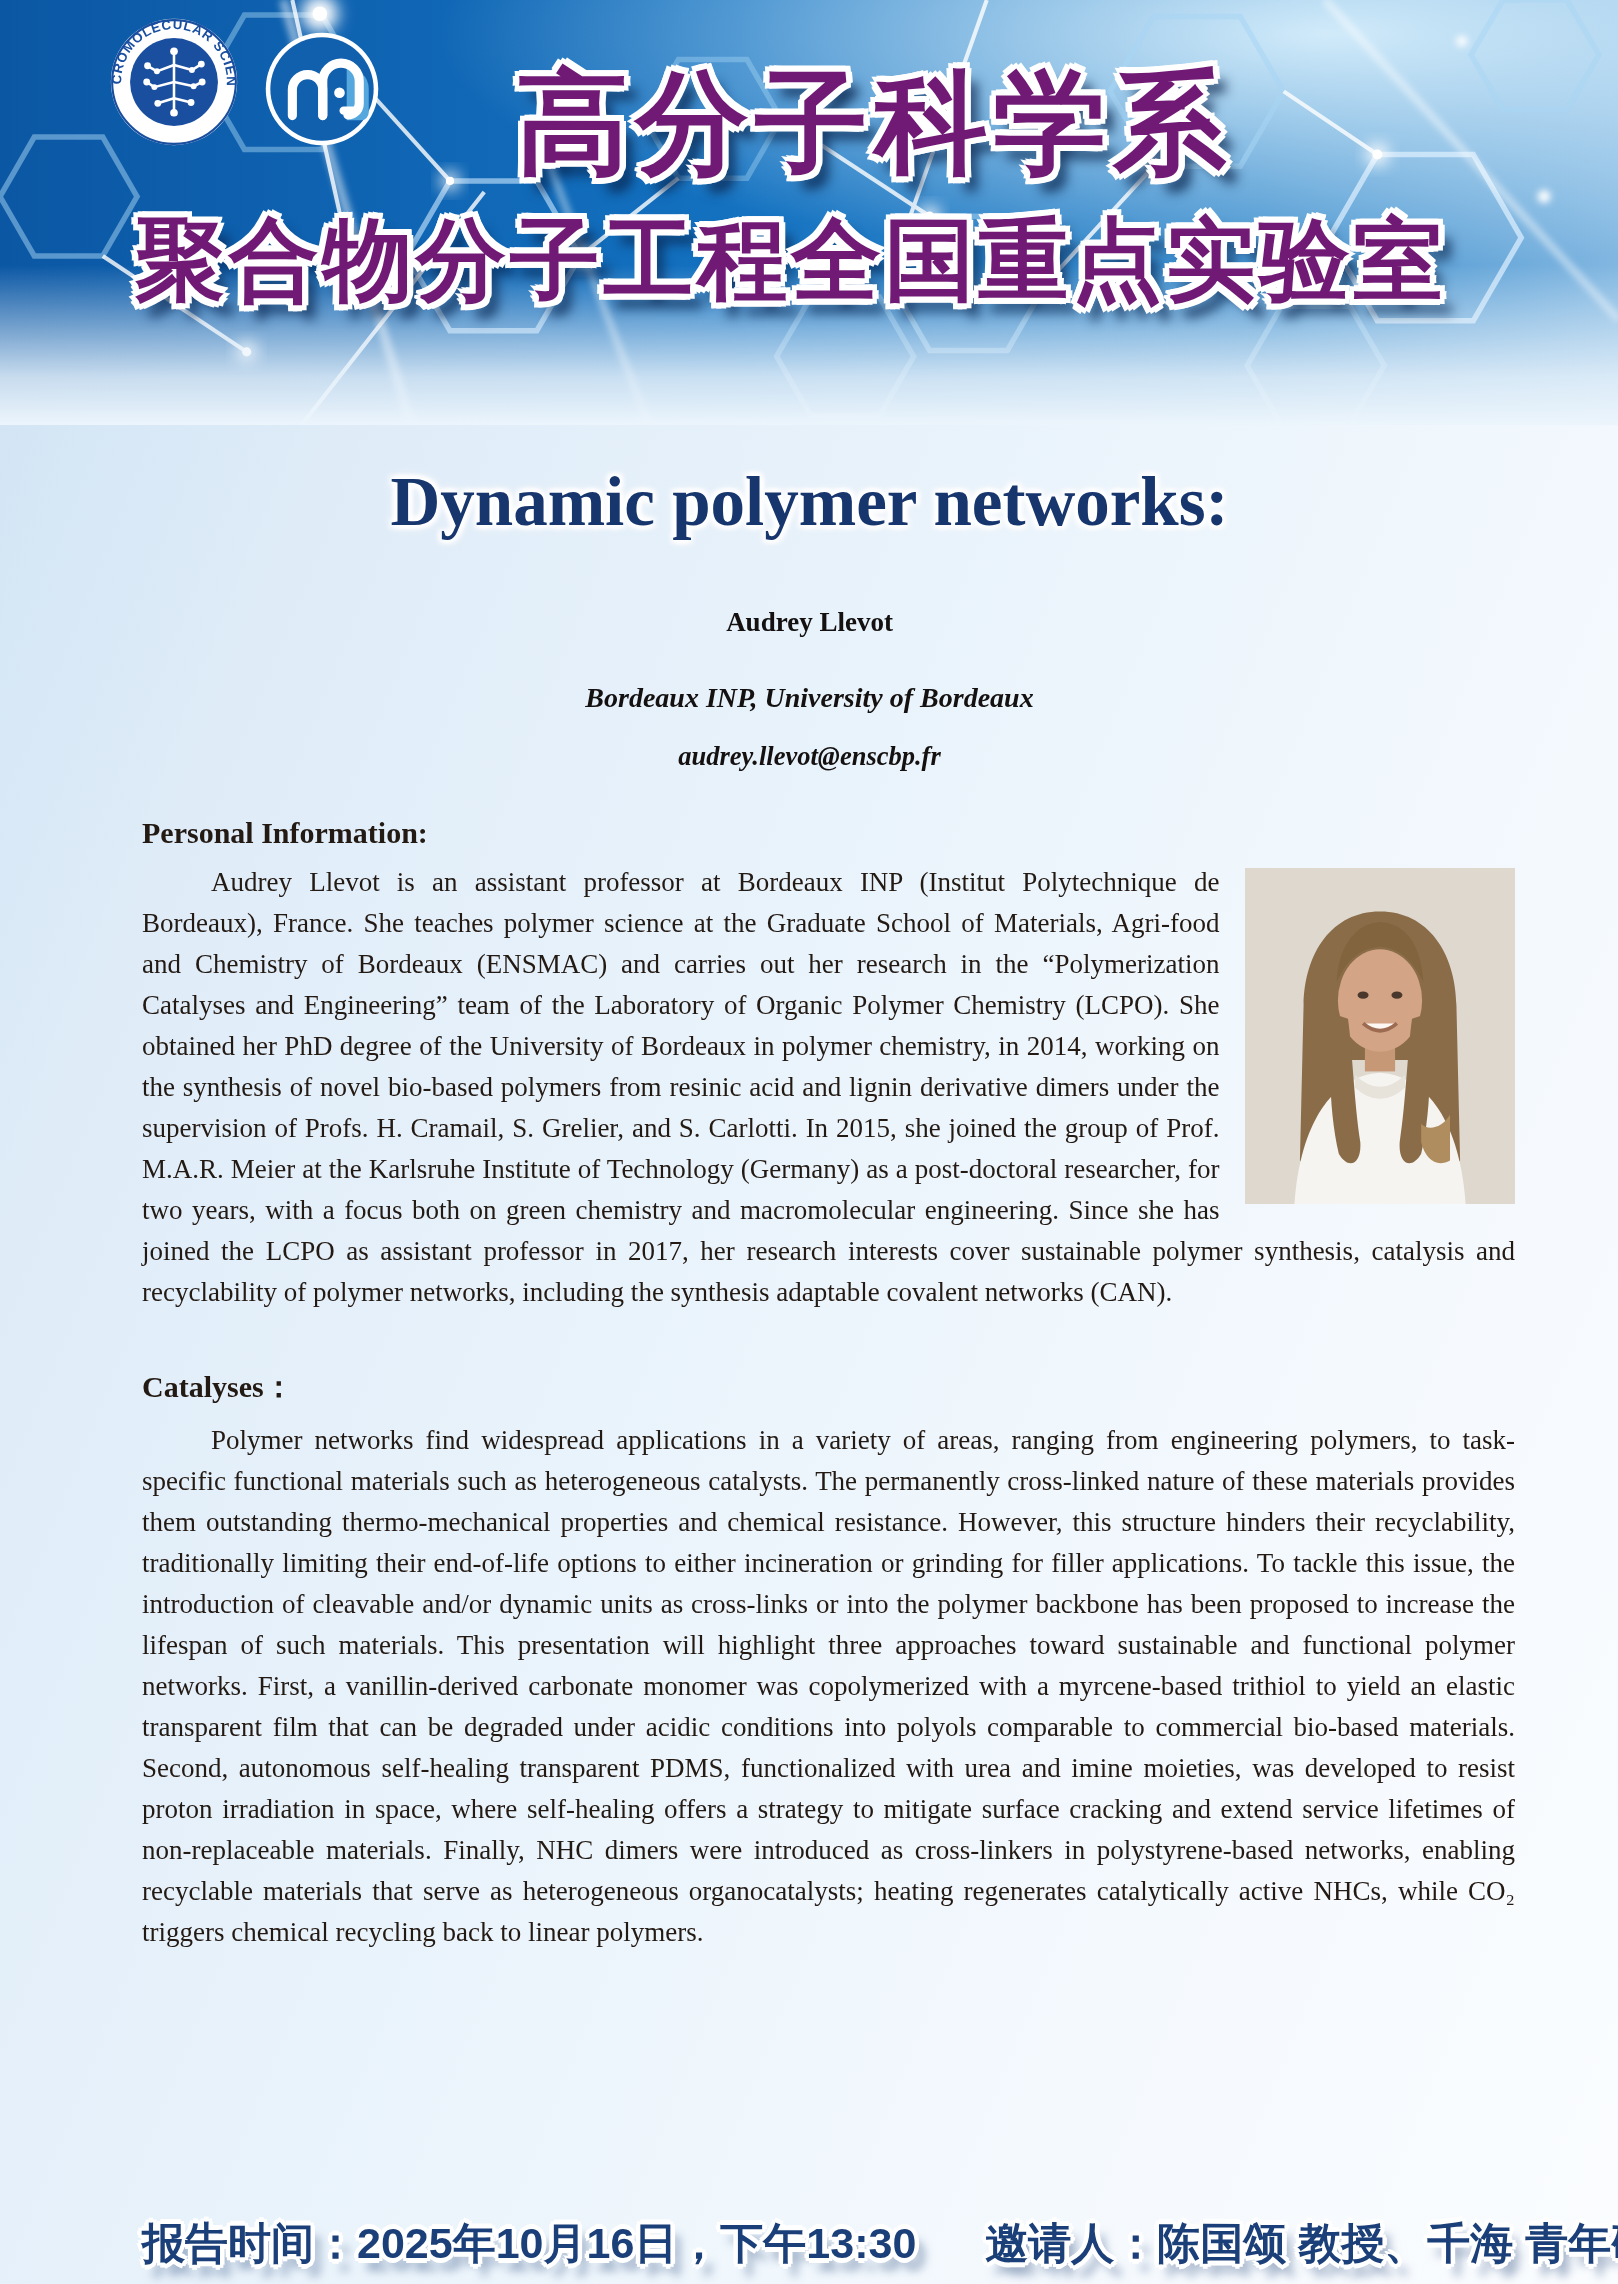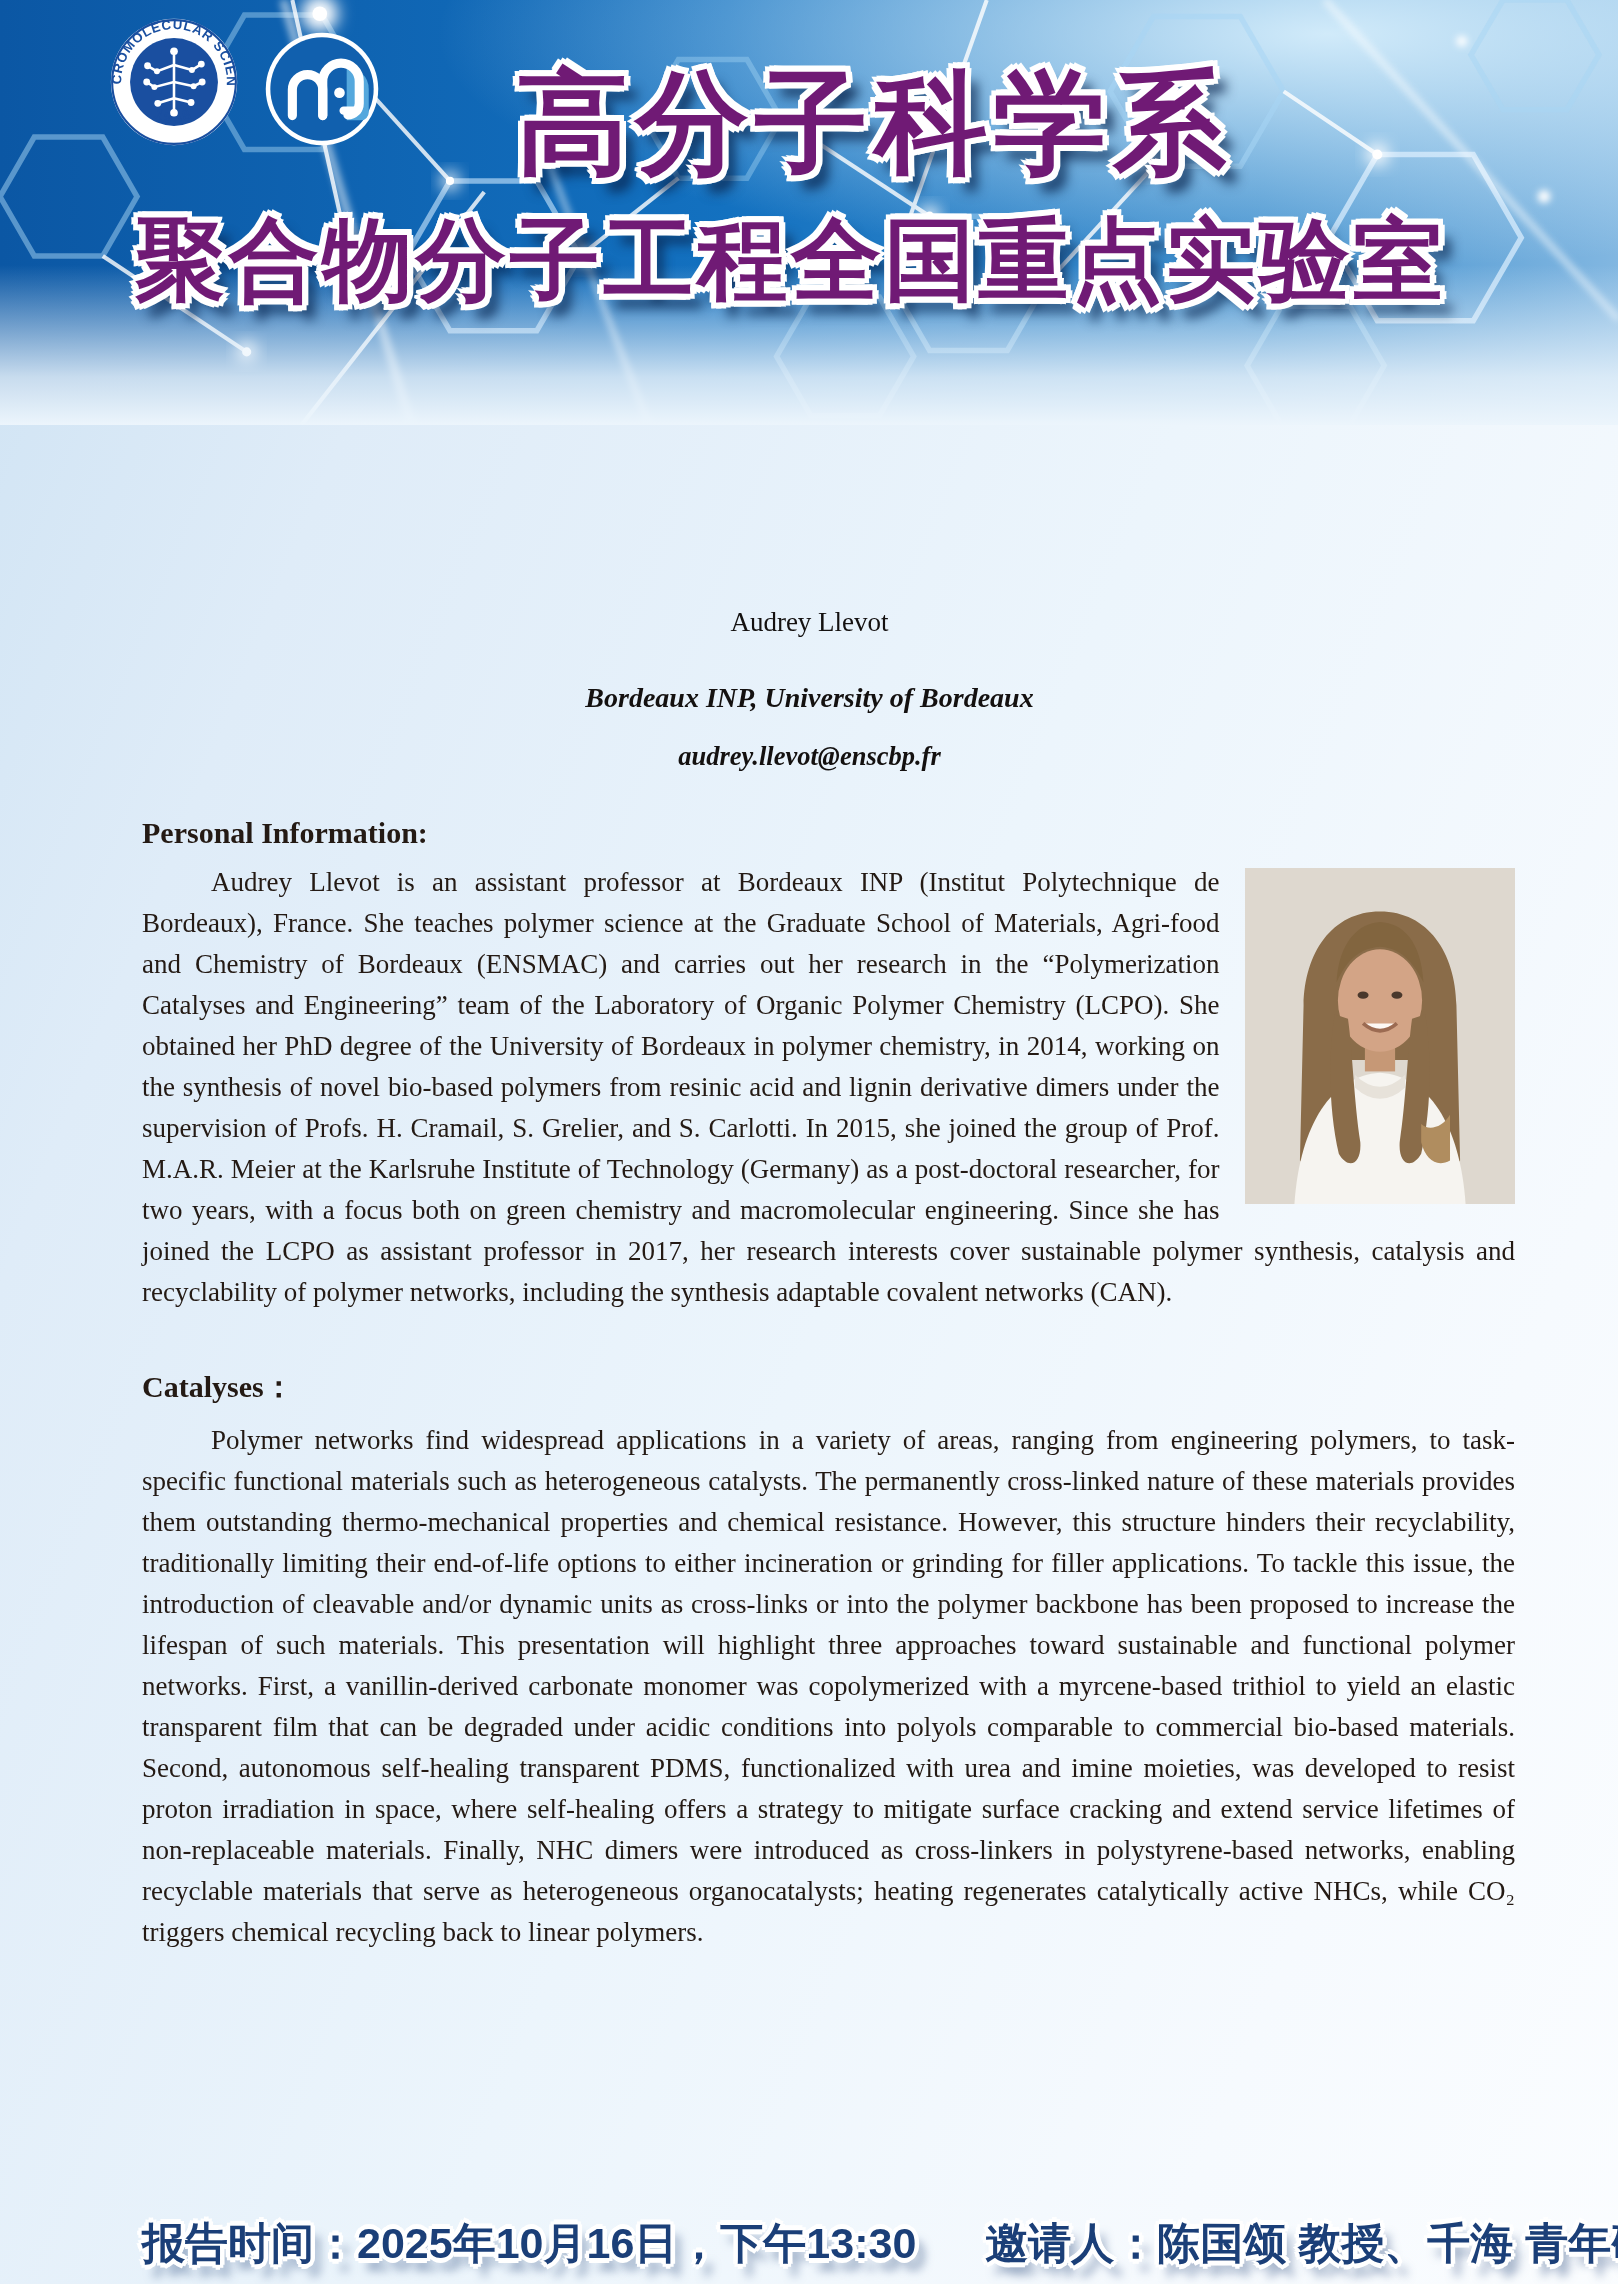--- a/index.html
+++ b/index.html
@@ -32,21 +32,21 @@
   
   .title{
     margin:0;padding-top:452px;text-align:center;
     font-size:69px;line-height:100px;font-weight:bold;color:#17366e;
     text-shadow:
       0 0 7.3px #ffffff,0 0 7.3px #ffffff,
       -3.2px -3.2px 5.5px #ffffff,3.2px 3.2px 5.5px #ffffff,
       -3.2px 3.2px 5.5px #ffffff,3.2px -3.2px 5.5px #ffffff,
       0 0 13.7px rgba(255,255,255,.9);
   }
-  .speaker-name{margin-top:55px;text-align:center;font-size:27px;font-weight:normal;color:#141110;}
+  .speaker-name{margin-top:55px;text-align:center;font-size:27px;font-weight:bold;color:#141110;}
   .speaker-affil{margin-top:44px;text-align:center;font-size:28px;font-weight:bold;font-style:italic;color:#141110;}
   .speaker-email{margin-top:27px;text-align:center;font-size:26.5px;font-weight:bold;font-style:italic;color:#141110;}
 
   
   .section{margin:0 104px 0 142px;}
   .sec-heading{font-size:30px;font-weight:bold;color:#241a14;margin:0;}
   .personal{margin-top:44px;}
   .body-text{
     margin:12px 0 0 0;font-size:27px;line-height:41px;color:#241a14;
     text-align:justify;text-indent:69px;
@@ -217,21 +217,21 @@
         </g>
         <circle cx="196" cy="160" r="14" fill="#ffffff"></circle>
         <rect x="196" y="196" width="58" height="22" rx="11" fill="#ffffff"></rect>
       </svg>
     </div>
 
     <div class="banner-line banner-line1">高分子科学系</div>
     <div class="banner-line banner-line2">聚合物分子工程全国重点实验室</div>
   </div>
 
-  <h1 class="title"><br></h1>
+  <h1 class="title"><span>Dynamic polymer networks:</span><br></h1>
 
   <div class="speaker-name">Audrey Llevot</div>
   <div class="speaker-affil">Bordeaux INP, University of Bordeaux</div>
   <div class="speaker-email">audrey.llevot@enscbp.fr</div>
 
   <div class="section personal">
     <h2 class="sec-heading">Personal Information:</h2>
     <div class="bio">
       <div class="photo">
         <svg viewBox="0 0 590 735" preserveAspectRatio="none">

